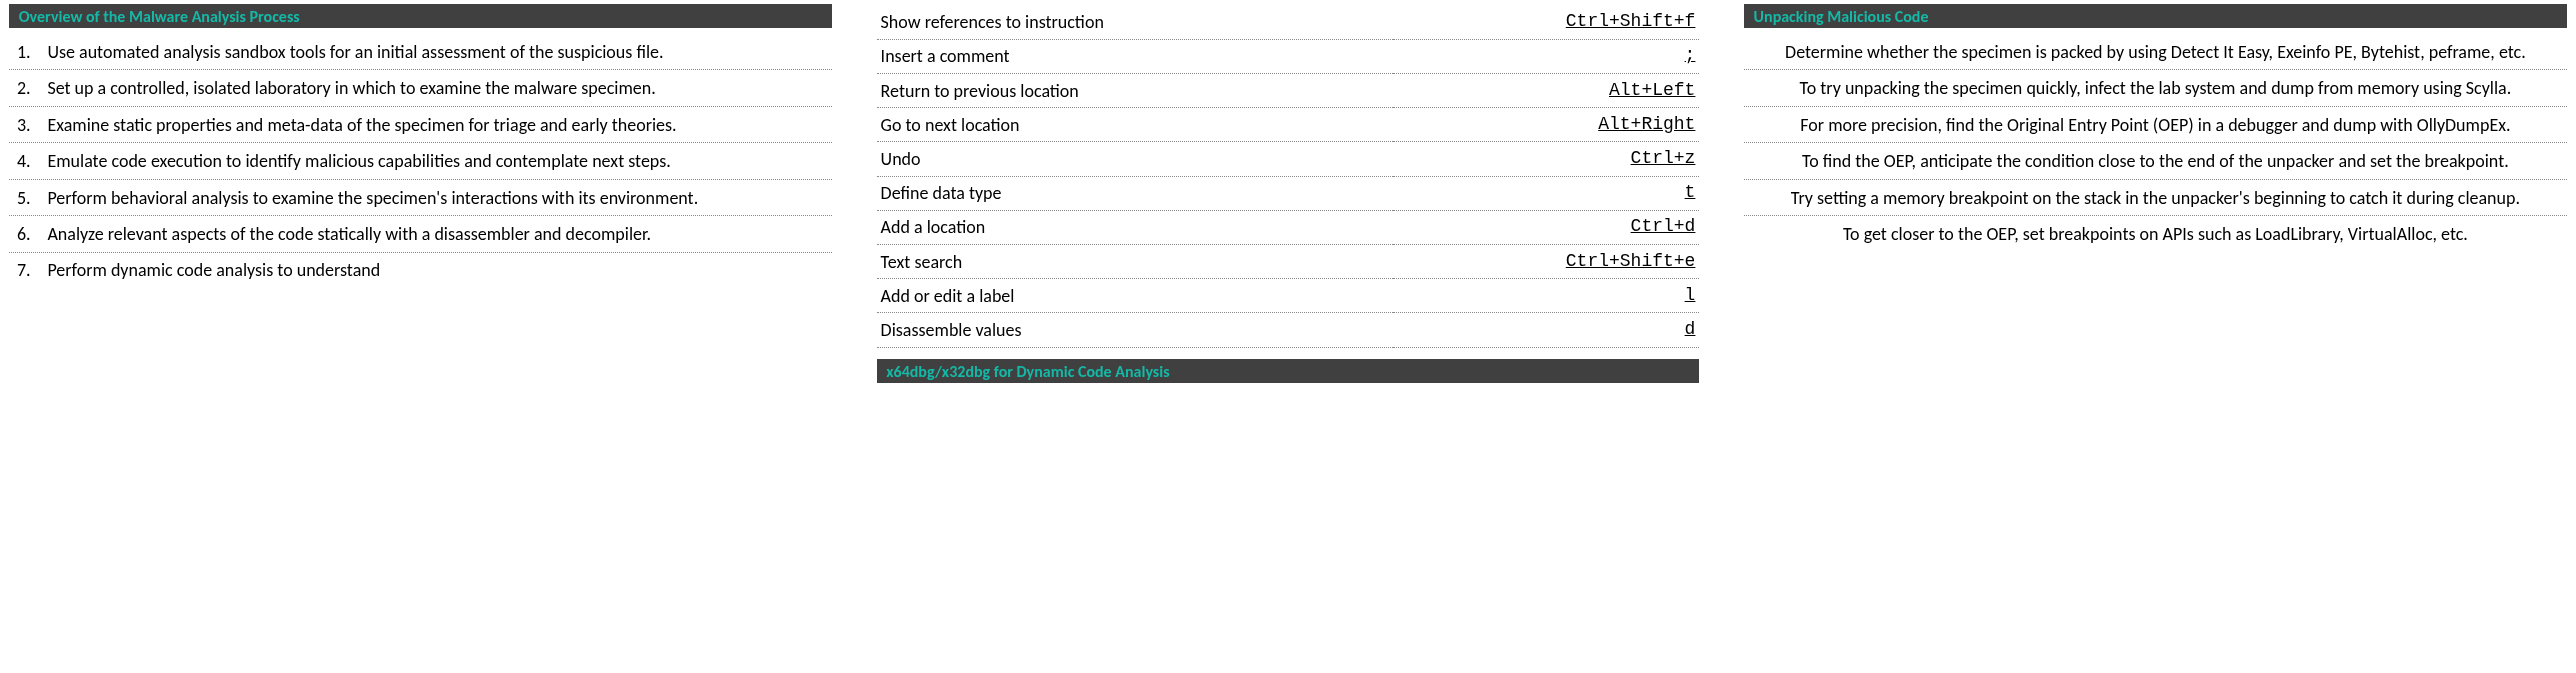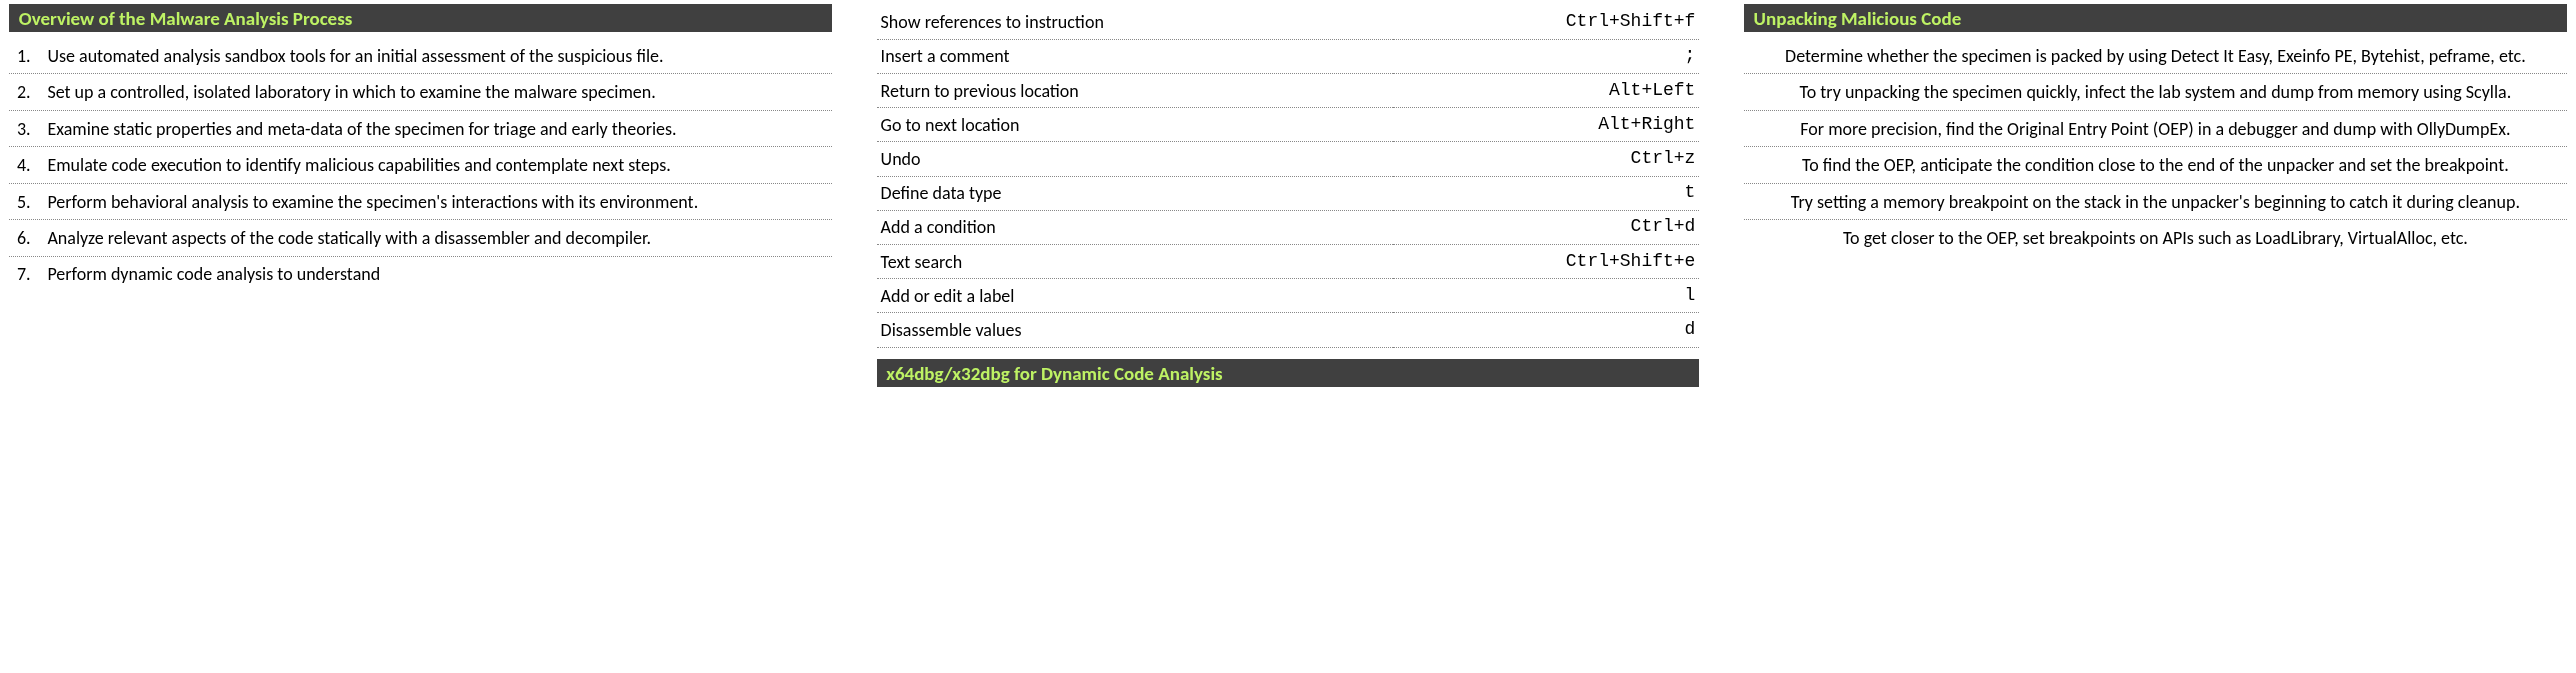--- a/index.html
+++ b/index.html
@@ -11,24 +11,24 @@
       padding: 0;
     }
     .columns {
       display: flex;
       gap: 45px;
       padding: 3.8px 9.4px;
     }
     .col { flex: 1; min-width: 0; }
     .section-header {
       background: #404040;
-      color: #bef264;
+      color: #14b8a6;
       font-weight: bold;
       padding: 2.8px 9.4px;
-      font-size: 19px;
+      font-size: 16px;
       margin-bottom: 5.6px;
     }
     .ol {
       list-style: none;
       counter-reset: item;
     }
     .ol > li {
       counter-increment: item;
       border-bottom: 0.9px dotted #888;
       padding: 5.6px 0 5.6px 38px;
@@ -42,20 +42,21 @@
       top: 5.6px;
     }
     .shortcut-table { width: 100%; border-collapse: collapse; }
     .shortcut-table tr { border-bottom: 0.9px dotted #888; }
     .shortcut-table td { padding: 5.6px 3.8px; vertical-align: top; margin-left: 36px; }
     .shortcut-table td.desc { text-align: left; }
     .shortcut-table td.key {
       text-align: right;
       font-family: Consolas, 'Courier New', monospace;
       white-space: nowrap;
+      text-decoration: underline;
     }
     .para-list p {
       border-bottom: 0.9px dotted #888;
       padding: 5.6px 1.9px;
       line-height: 1.35;
       text-align: center;
     }
     .u { }
     .col2 { padding-top: 1.9px; }
     .spacer { height: 11.3px; }
@@ -99,21 +100,21 @@
           </tr>
           <tr>
             <td class="desc">Undo</td>
             <td class="key">Ctrl+z</td>
           </tr>
           <tr>
             <td class="desc">Define data type</td>
             <td class="key">t</td>
           </tr>
           <tr>
-            <td class="desc">Add a condition</td>
+            <td class="desc">Add a location</td>
             <td class="key">Ctrl+d</td>
           </tr>
           <tr>
             <td class="desc">Text search</td>
             <td class="key">Ctrl+Shift+e</td>
           </tr>
           <tr>
             <td class="desc">Add or edit a label</td>
             <td class="key">l</td>
           </tr>

